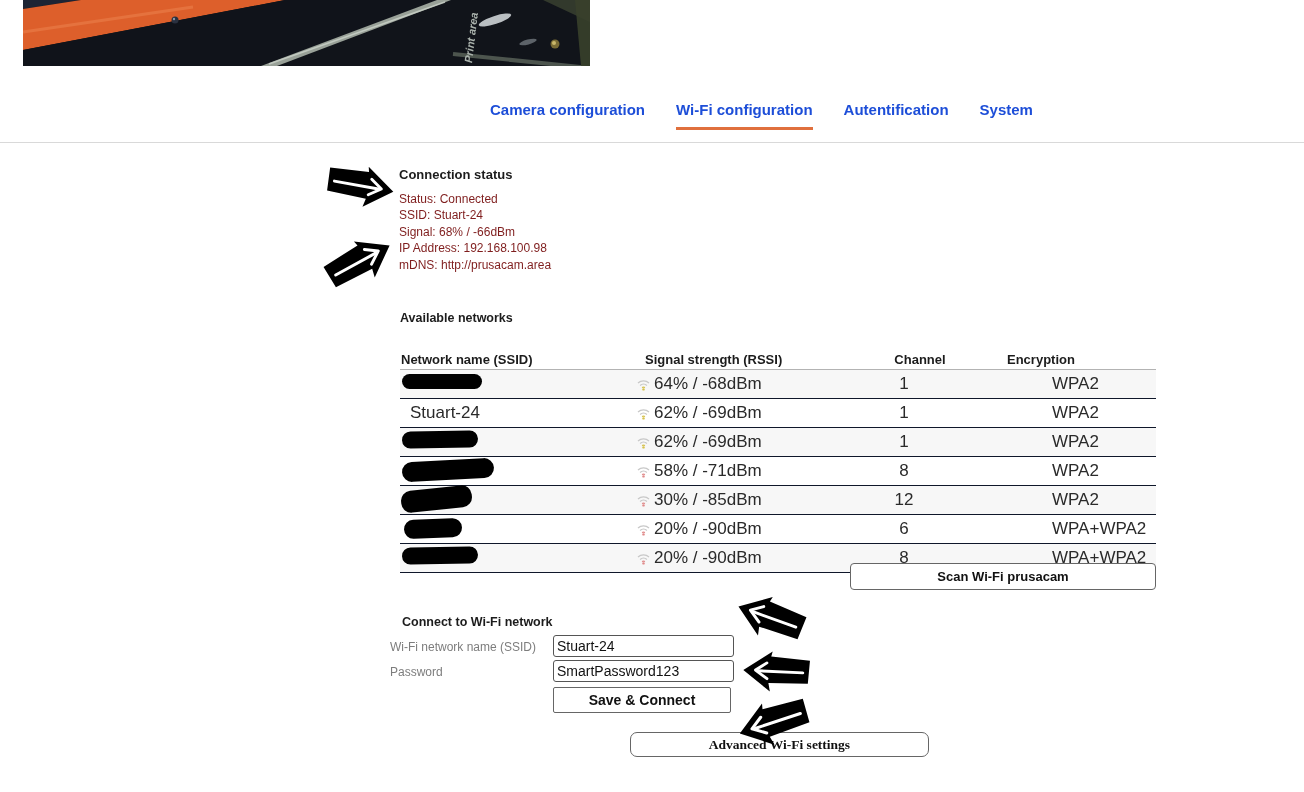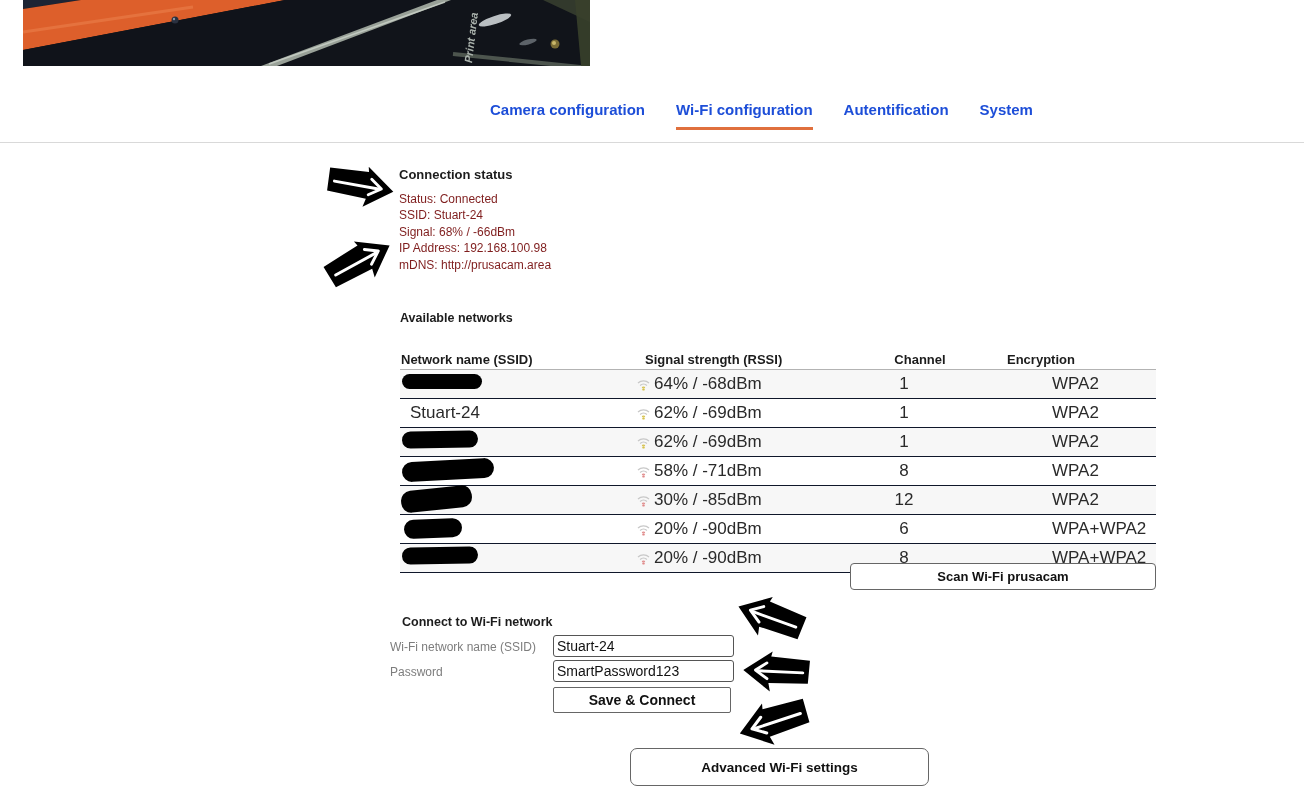--- a/index.html
+++ b/index.html
@@ -37,21 +37,21 @@
   .c-enc{left:616px;margin-left:36px;}
   .pill{position:absolute;background:#000;border-radius:10px;}
 
   
   .btn{position:absolute;background:#fff;border:1px solid #666;border-radius:4px;
        font-family:"Liberation Sans","DejaVu Sans",sans-serif;
        font-size:13px;font-weight:bold;color:#111;text-align:center;cursor:pointer;
        display:flex;align-items:center;justify-content:center;box-sizing:border-box;}
   .btn-scan{left:850px;top:563px;width:306px;height:27px;}
   .btn-save{left:553px;top:687px;width:178px;height:26px;border-radius:2px;font-size:14px;}
-  .btn-adv{left:630px;top:748px;width:299px;height:38px;border-radius:7px;font-size:13.5px;}
+  .btn-adv{left:630px;top:732px;width:299px;height:25px;border-radius:7px;font-size:13.5px;font-family:Liberation Serif, serif;}
 
   
   .cf-title{position:absolute;left:402px;top:615px;font-size:12.5px;font-weight:bold;color:#1c1c1c;}
   .f-label{position:absolute;width:158px;left:390px;font-size:12px;color:#7d7d7d;}
   .lbl-ssid{top:640px;}
   .lbl-pass{top:665px;}
   .f-input{position:absolute;left:553px;width:173px;height:20px;border:1px solid #555;border-radius:3px;
            font-family:"Liberation Sans","DejaVu Sans",sans-serif;font-size:14px;color:#111;padding:0 3px;}
   .in-ssid{top:635px;}
   .in-pass{top:660px;}

